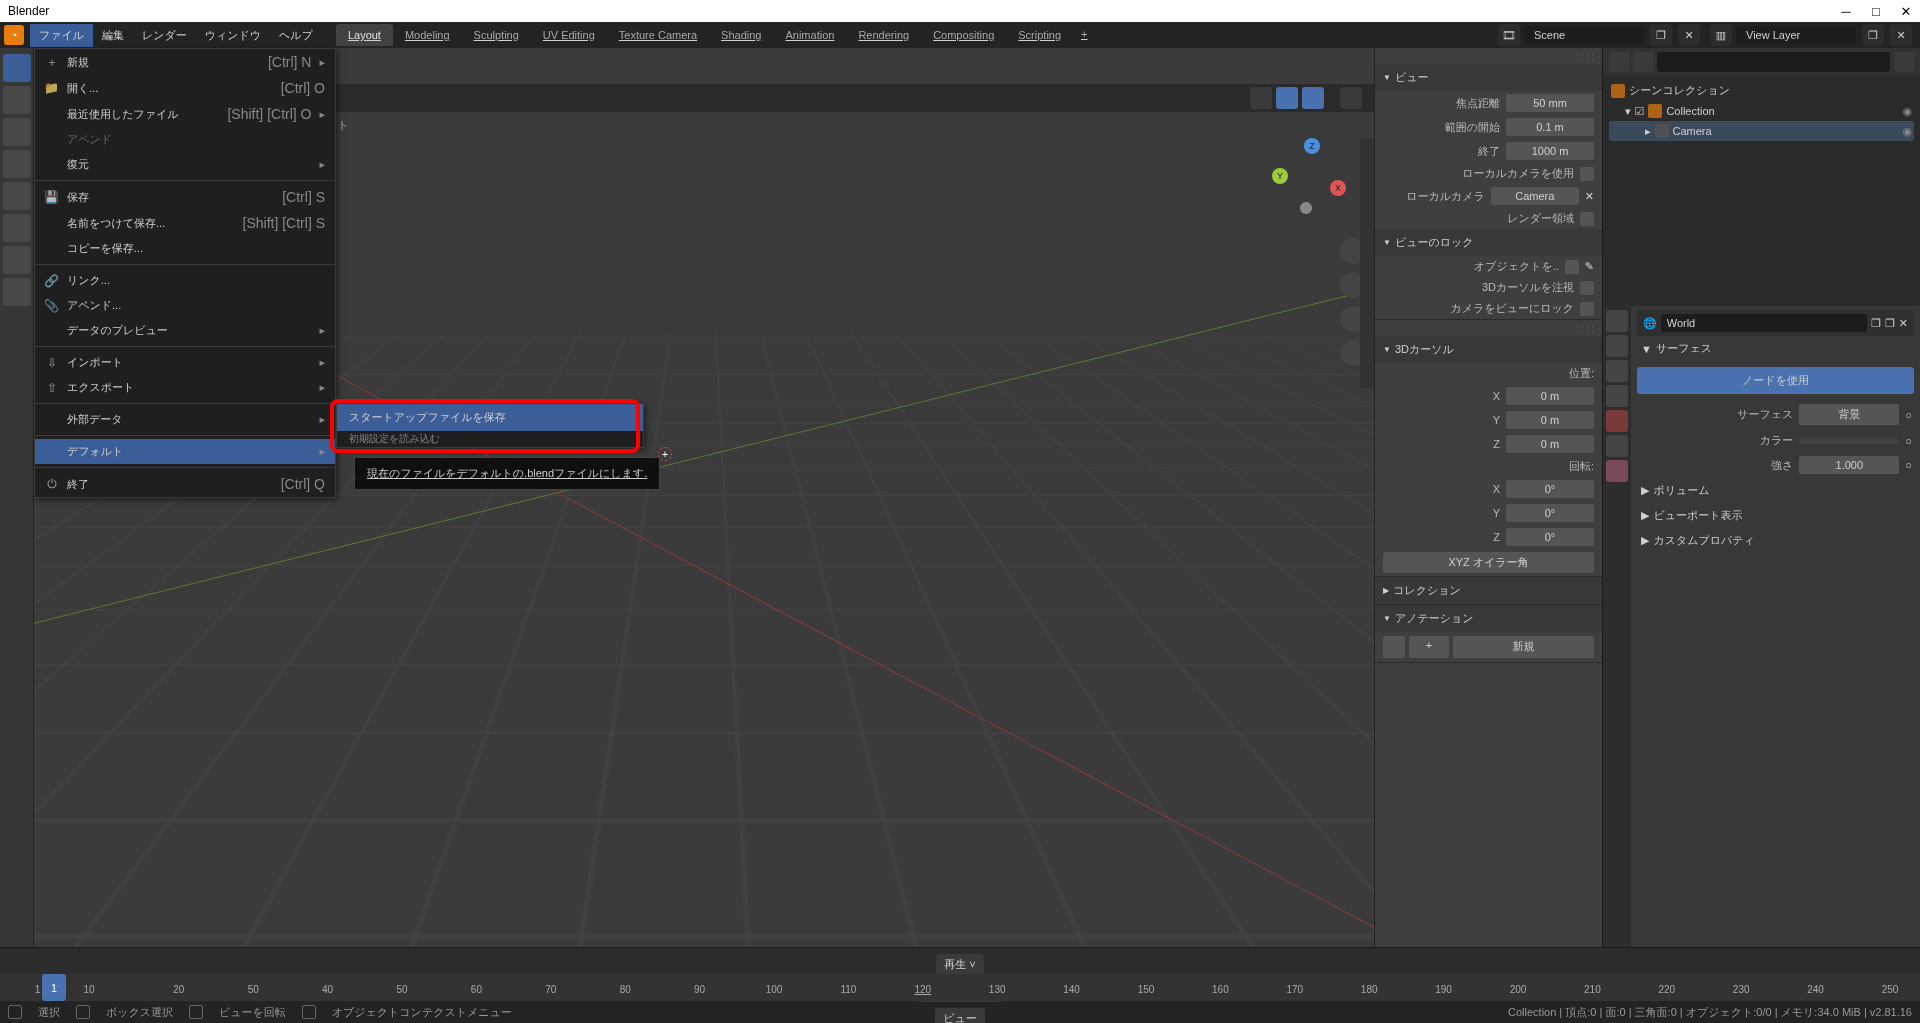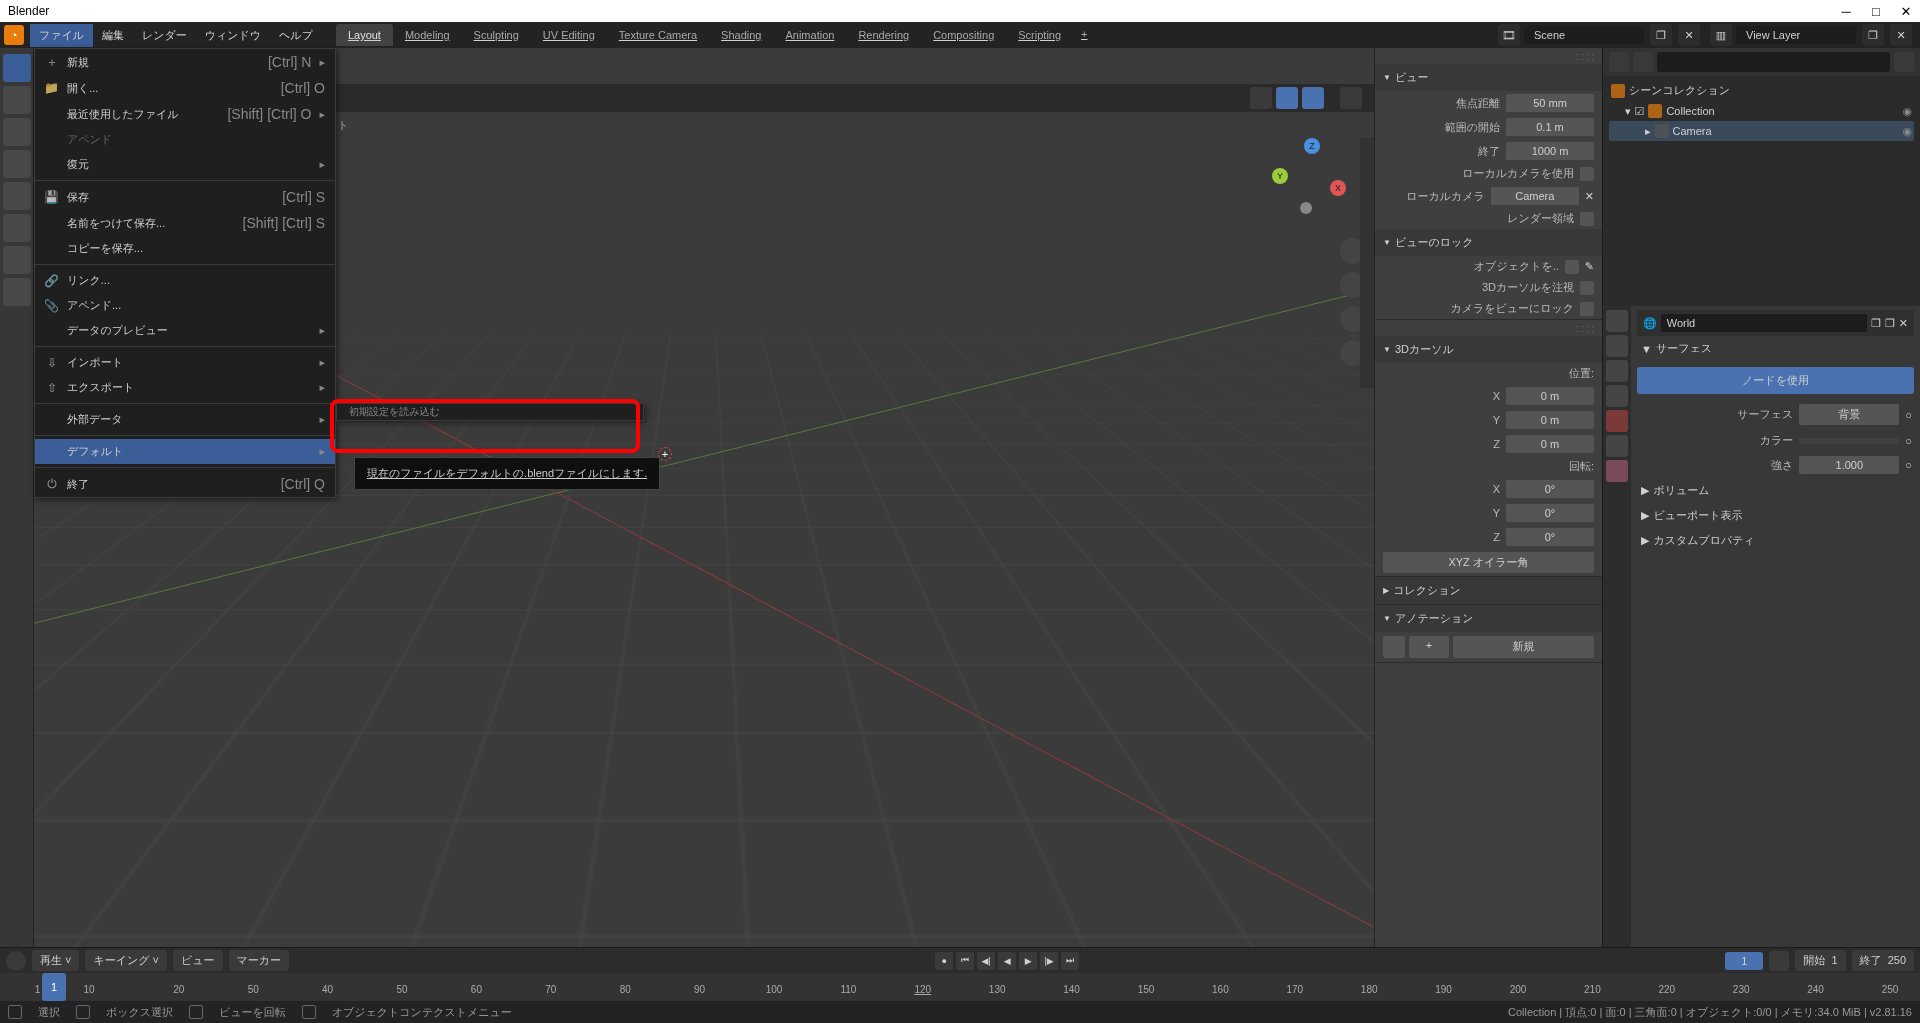--- a/index.html
+++ b/index.html
@@ -119,21 +119,21 @@
 .submenu .item { display:flex; align-items:center; padding:6px 12px; gap:8px; }
 .submenu .item.hov { background:#3b5e99; }
 .submenu .item.cut { color:#888; overflow:hidden; height:16px; font-size:10px; }
 
 .highlight-box { position:absolute; left:340px; top:418px; width:310px; height:54px; border:4px solid #f00; border-radius:8px; z-index:102; pointer-events:none; }
 
 .tooltip { position:absolute; left:354px; top:494px; background:#0f0f0f; padding:8px 12px; border:1px solid #444; z-index:103; color:#ccc;text-decoration:underline; }
 
 
 .timeline { height:54px; background:#2c2c2c; border-top:1px solid #1a1a1a; display:flex; flex-direction:column; }
-.timeline .controls { height:26px; display:flex; align-items:center; padding:0 6px; gap:6px; }
+.timeline .controls { height:26px; display:flex; align-items:center; padding:0 6px; gap:6px;flex-direction:column; }
 .timeline .controls .drop { background:#3a3a3a; padding:3px 8px; border-radius:3px; }
 .timeline .controls .sp { flex:1; }
 .timeline .controls .trans { display:flex; gap:3px; }
 .timeline .controls .trans .b { width:18px; height:18px; background:#3a3a3a; border-radius:2px; display:flex; align-items:center; justify-content:center; font-size:9px; }
 .timeline .controls .frame { background:#4a72b0; padding:3px 16px; border-radius:3px; }
 .timeline .controls .range { background:#3a3a3a; padding:3px 8px; border-radius:3px; }
 .timeline .ruler { height:28px; position:relative; background:#333; display:flex; align-items:flex-end; padding-bottom:4px; }
 .timeline .ruler .tick { position:absolute; bottom:6px; font-size:10px; color:#aaa; transform:translateX(-50%); }
 .timeline .ruler .playhead { position:absolute; left:42px; top:0; bottom:0; width:24px; background:#4a72b0; border-radius:3px; display:flex; align-items:center; justify-content:center; color:#fff; }
 
@@ -585,16 +585,17 @@
       <span class="arr">▸</span>
     </div>
     <div class="sep"></div>
     <div class="item">
       <span class="ic">⏻</span>
       <span class="lbl">終了</span>
       <span class="sc">[Ctrl] Q</span>
     </div>
   </div>
 <div class="submenu" id="default-submenu" style="top: 403px; left: 336px;">
+    <div class="item hov">スタートアップファイルを保存</div>
     <div class="item cut">初期設定を読み込む</div>
   </div>
 <div class="highlight-box" style="top: 399px; left: 330px;"></div>
 <div class="tooltip" style="top: 457px; left: 354px;">現在のファイルをデフォルトの.blendファイルにします.</div>
 
 </body></html>

